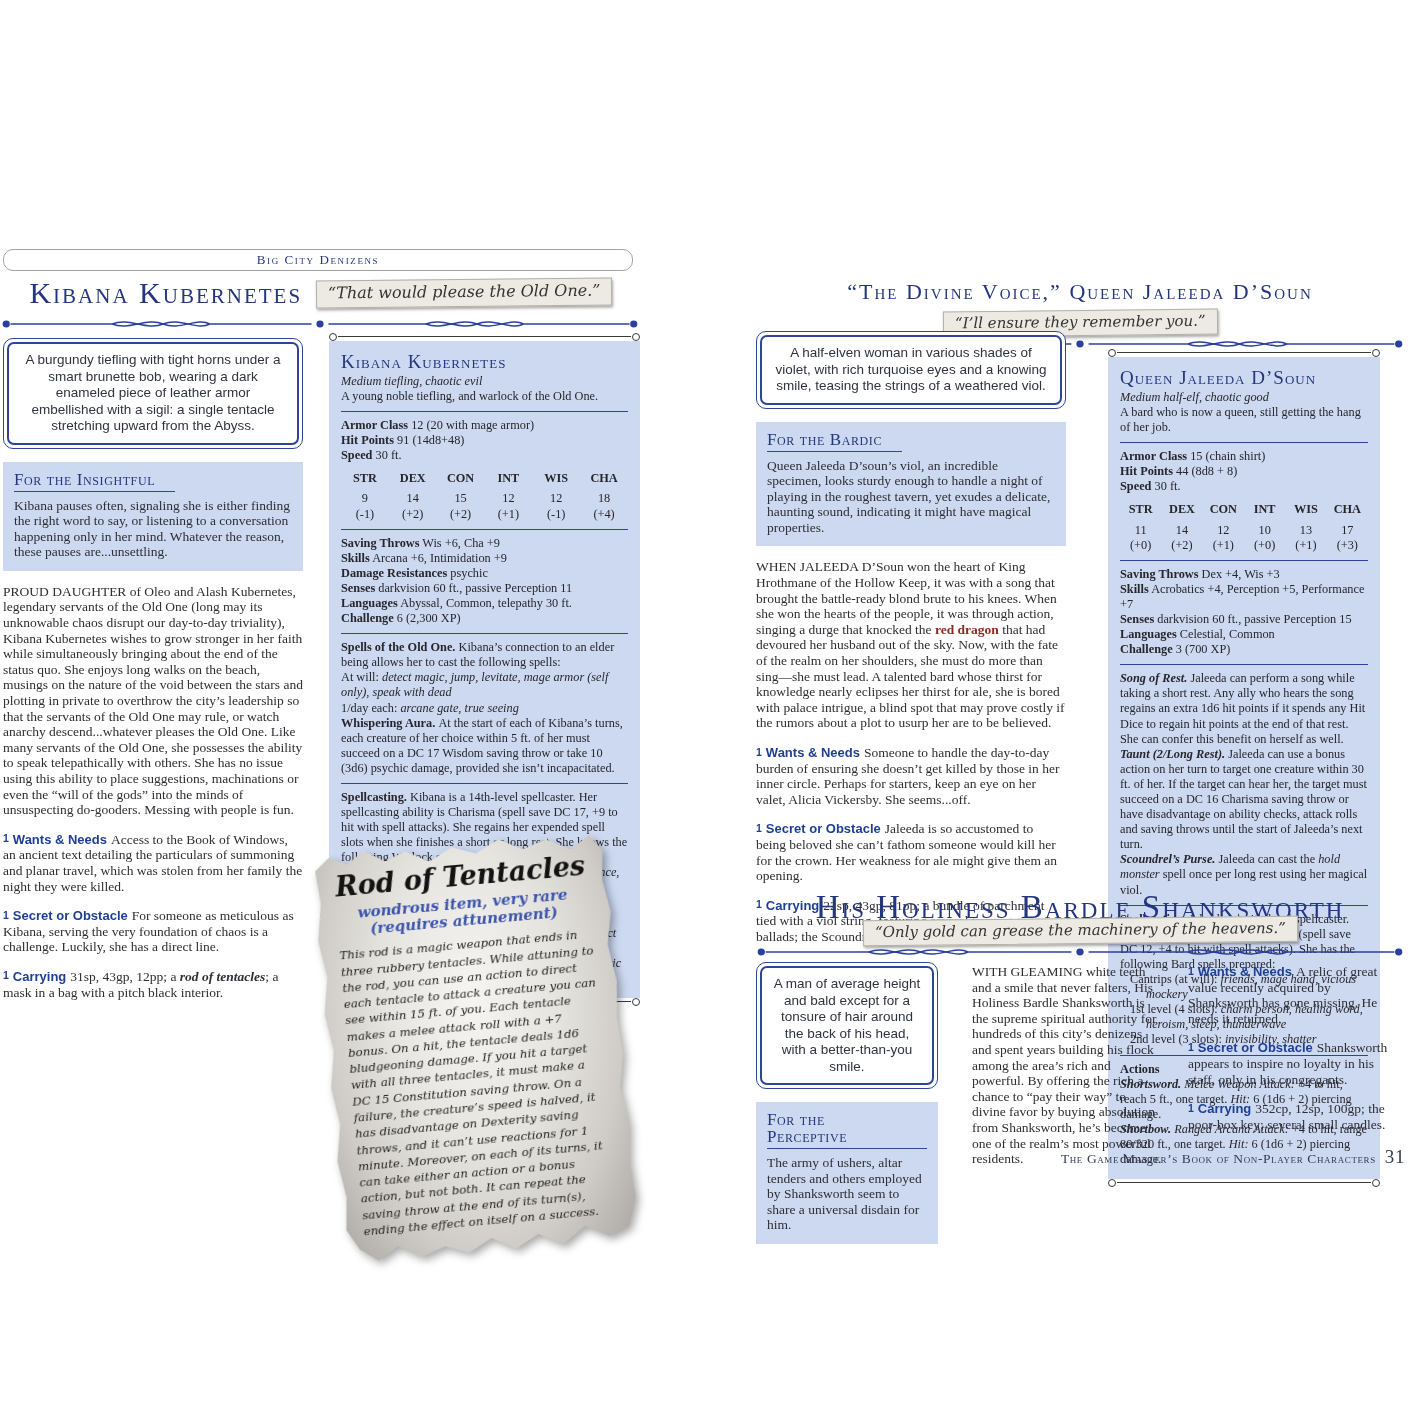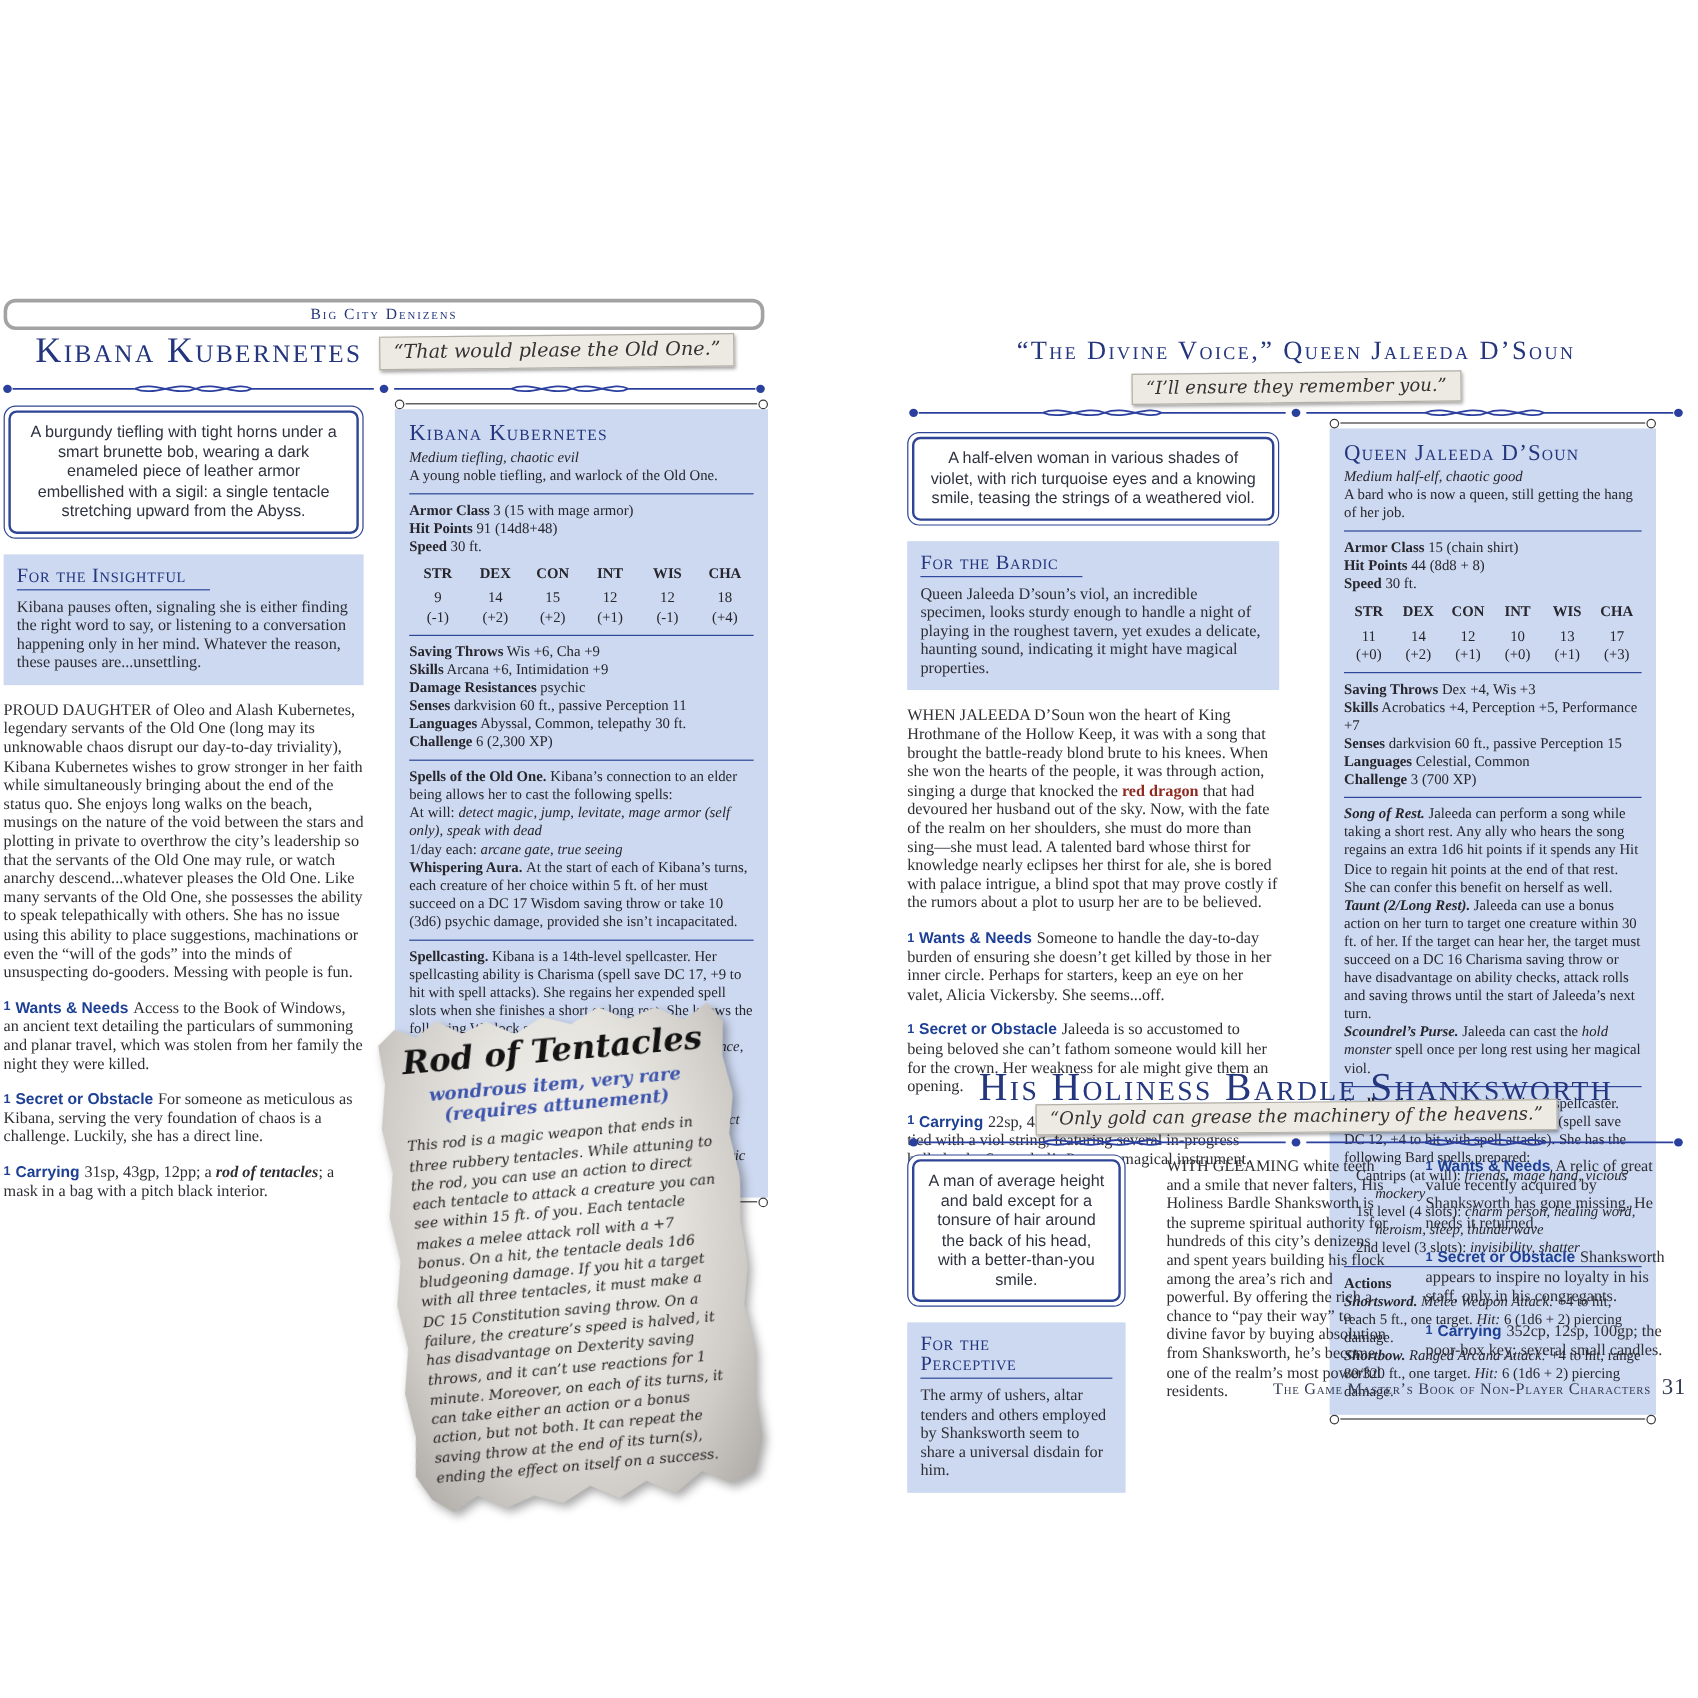--- a/index.html
+++ b/index.html
@@ -1,20 +1,20 @@
 <!DOCTYPE html>
 <html><head>
 <meta charset="utf-8">
 <style>
   html,body{margin:0;padding:0;background:#fff;}
   #sheet{position:relative;width:1415px;height:1415px;background:#fff;overflow:hidden;
          font-family:"Liberation Serif",serif;color:#2e2e34;}
   .abs{position:absolute;}
   
-  .tab{border:3px solid #a3a3a3;border-radius:10px;text-align:center;
+  .tab{border:1px solid #a3a3a3;border-radius:10px;text-align:center;
        font:400 13px/20px "Liberation Serif",serif;font-variant:small-caps;
        letter-spacing:1.6px;color:#24367e;background:#fff;}
   
   .h1{font:400 30px/1 "Liberation Serif",serif;font-variant:small-caps;letter-spacing:2px;
       color:#24367e;margin:0;display:inline-block;}
   .h1.small{font-size:22px;}
   .titlerow{display:flex;justify-content:center;align-items:center;gap:14px;}
   .chip{display:inline-block;background:#eceae3;border:1px solid #b3b0a8;
         box-shadow:1px 2px 3px rgba(0,0,0,.35);padding:1px 11px 3px;
         font:italic 16px/1.35 "DejaVu Serif",serif;color:#333;transform:rotate(-0.6deg);}
@@ -118,21 +118,21 @@
   <div class="abs" style="left:329px;top:333px;width:311px;">
     <div class="rail">
         <i class="c l"></i>
         <i class="c r"></i>
       </div>
     <div class="sb">
       <h3 class="sbname">Kibana Kubernetes</h3>
       <p class="ital">Medium tiefling, chaotic evil</p>
       <p>A young noble tiefling, and warlock of the Old One.</p>
       <hr class="sbhr">
-      <p><span class="pb">Armor Class</span> <span>3 (15 with mage armor)</span></p>
+      <p><span class="pb">Armor Class</span> <span>12 (20 with mage armor)</span></p>
       <p><span class="pb">Hit Points</span> <span>91 (14d8+48)</span></p>
       <p><span class="pb">Speed</span> <span>30 ft.</span></p>
       <div class="abrow">
         <div class="ab">
             <div class="abn">STR</div>
             <div class="abs2">9</div>
             <div>(-1)</div>
           </div>
         <div class="ab">
             <div class="abn">DEX</div>
@@ -210,21 +210,21 @@
       <path d="M400 8 C416 15 432 1 448 8 C464 15 480 1 492 8"></path>
         <path d="M492 8 H592"></path>
     </g>
     <g fill="#2b3f9e">
         <circle cx="4" cy="8" r="3.4"></circle>
         <circle cx="300" cy="8" r="3.4"></circle>
         <circle cx="596" cy="8" r="3.4"></circle>
       </g>
   </svg>
 
-  <div class="abs" style="left:756px;top:360px;width:310px;">
+  <div class="abs" style="left:756px;top:331px;width:310px;">
     <div class="descbox">
       <div class="in">A half-elven woman in various shades of violet, with rich turquoise eyes and a knowing smile, teasing the strings of a weathered viol.</div>
     </div>
     <div class="panel">
       <h4>For the Bardic</h4>
       <p>Queen Jaleeda D’soun’s viol, an incredible specimen, looks sturdy enough to handle a night of playing in the roughest tavern, yet exudes a delicate, haunting sound, indicating it might have magical properties.</p>
     </div>
     <p class="body"><span>WHEN JALEEDA D’Soun won the heart of King Hrothmane of the Hollow Keep, it was with a song that brought the battle-ready blond brute to his knees. When she won the hearts of the people, it was through action, singing a durge that knocked the </span><span class="pr">red dragon</span><span> that had devoured her husband out of the sky. Now, with the fate of the realm on her shoulders, she must do more than sing—she must lead. A talented bard whose thirst for knowledge nearly eclipses her thirst for ale, she is bored with palace intrigue, a blind spot that may prove costly if the rumors about a plot to usurp her are to be believed.</span></p>
     <p class="bullet"><span class="bnum">1</span><span class="blabel">Wants &amp; Needs</span><span><span>Someone to handle the day-to-day burden of ensuring she doesn’t get killed by those in her inner circle. Perhaps for starters, keep an eye on her valet, Alicia Vickersby. She seems...off.</span></span></p>
     <p class="bullet"><span class="bnum">1</span><span class="blabel">Secret or Obstacle</span><span><span>Jaleeda is so accustomed to being beloved she can’t fathom someone would kill her for the crown. Her weakness for ale might give them an opening.</span></span></p>

